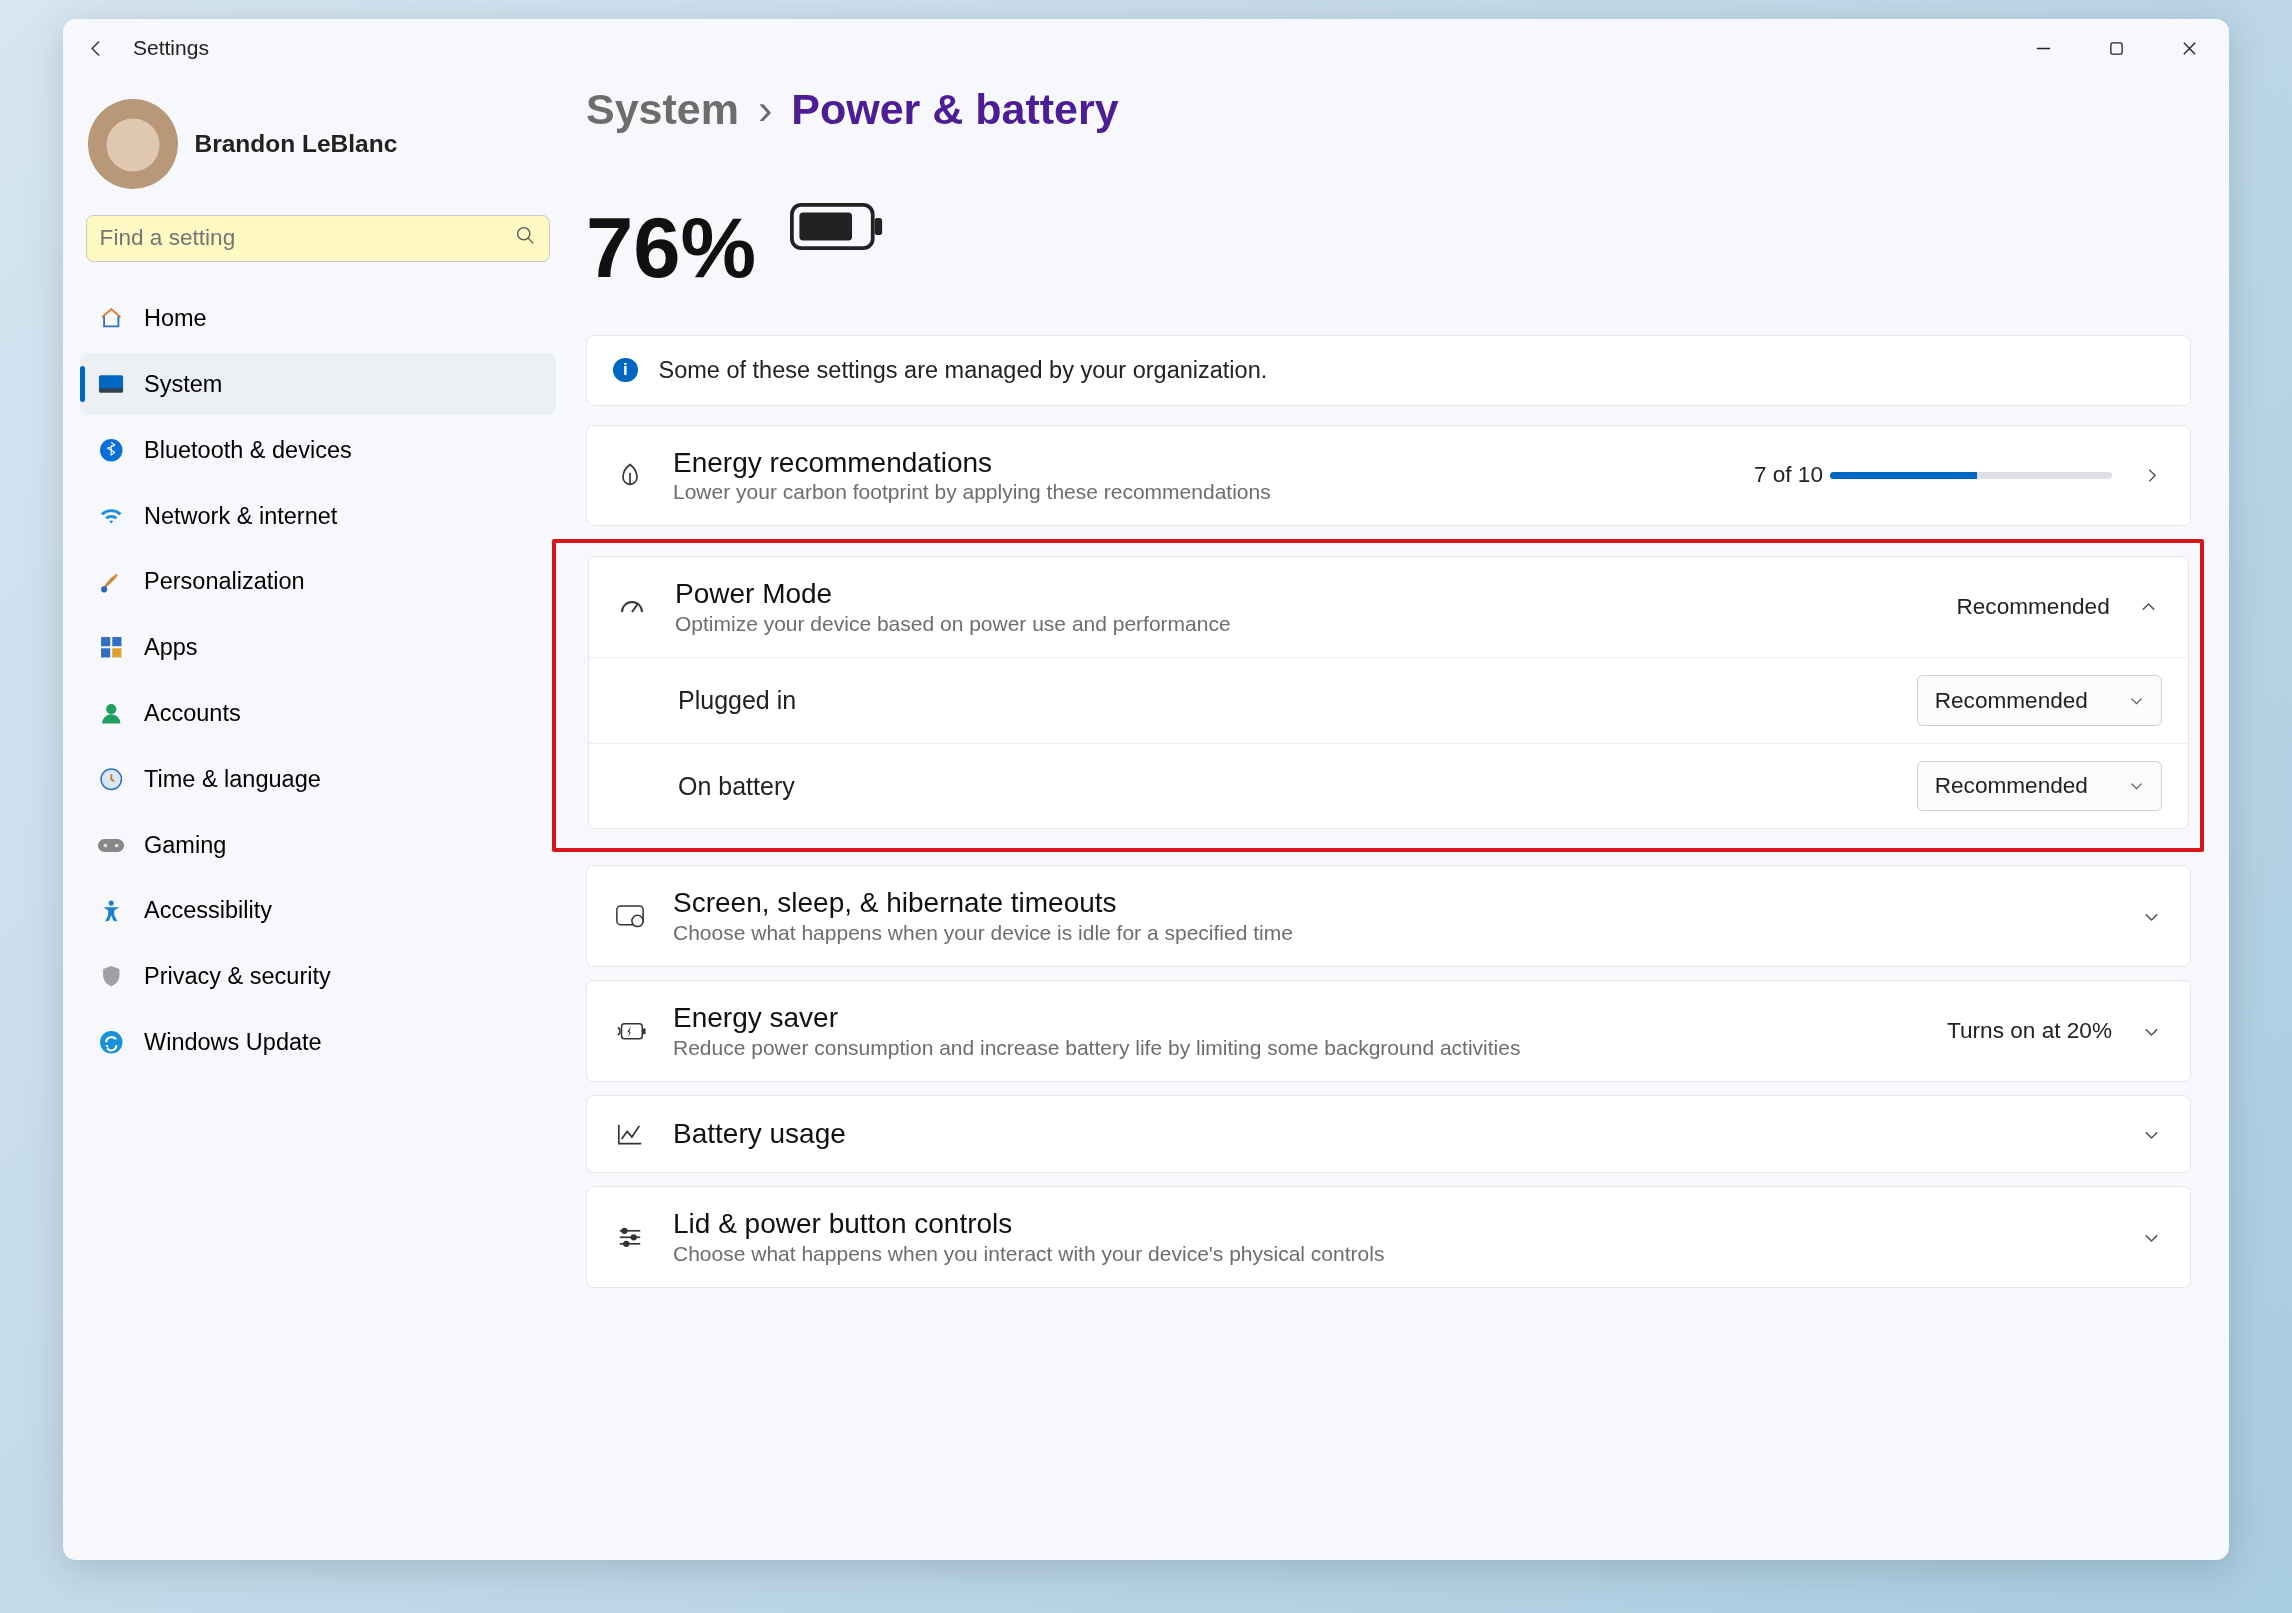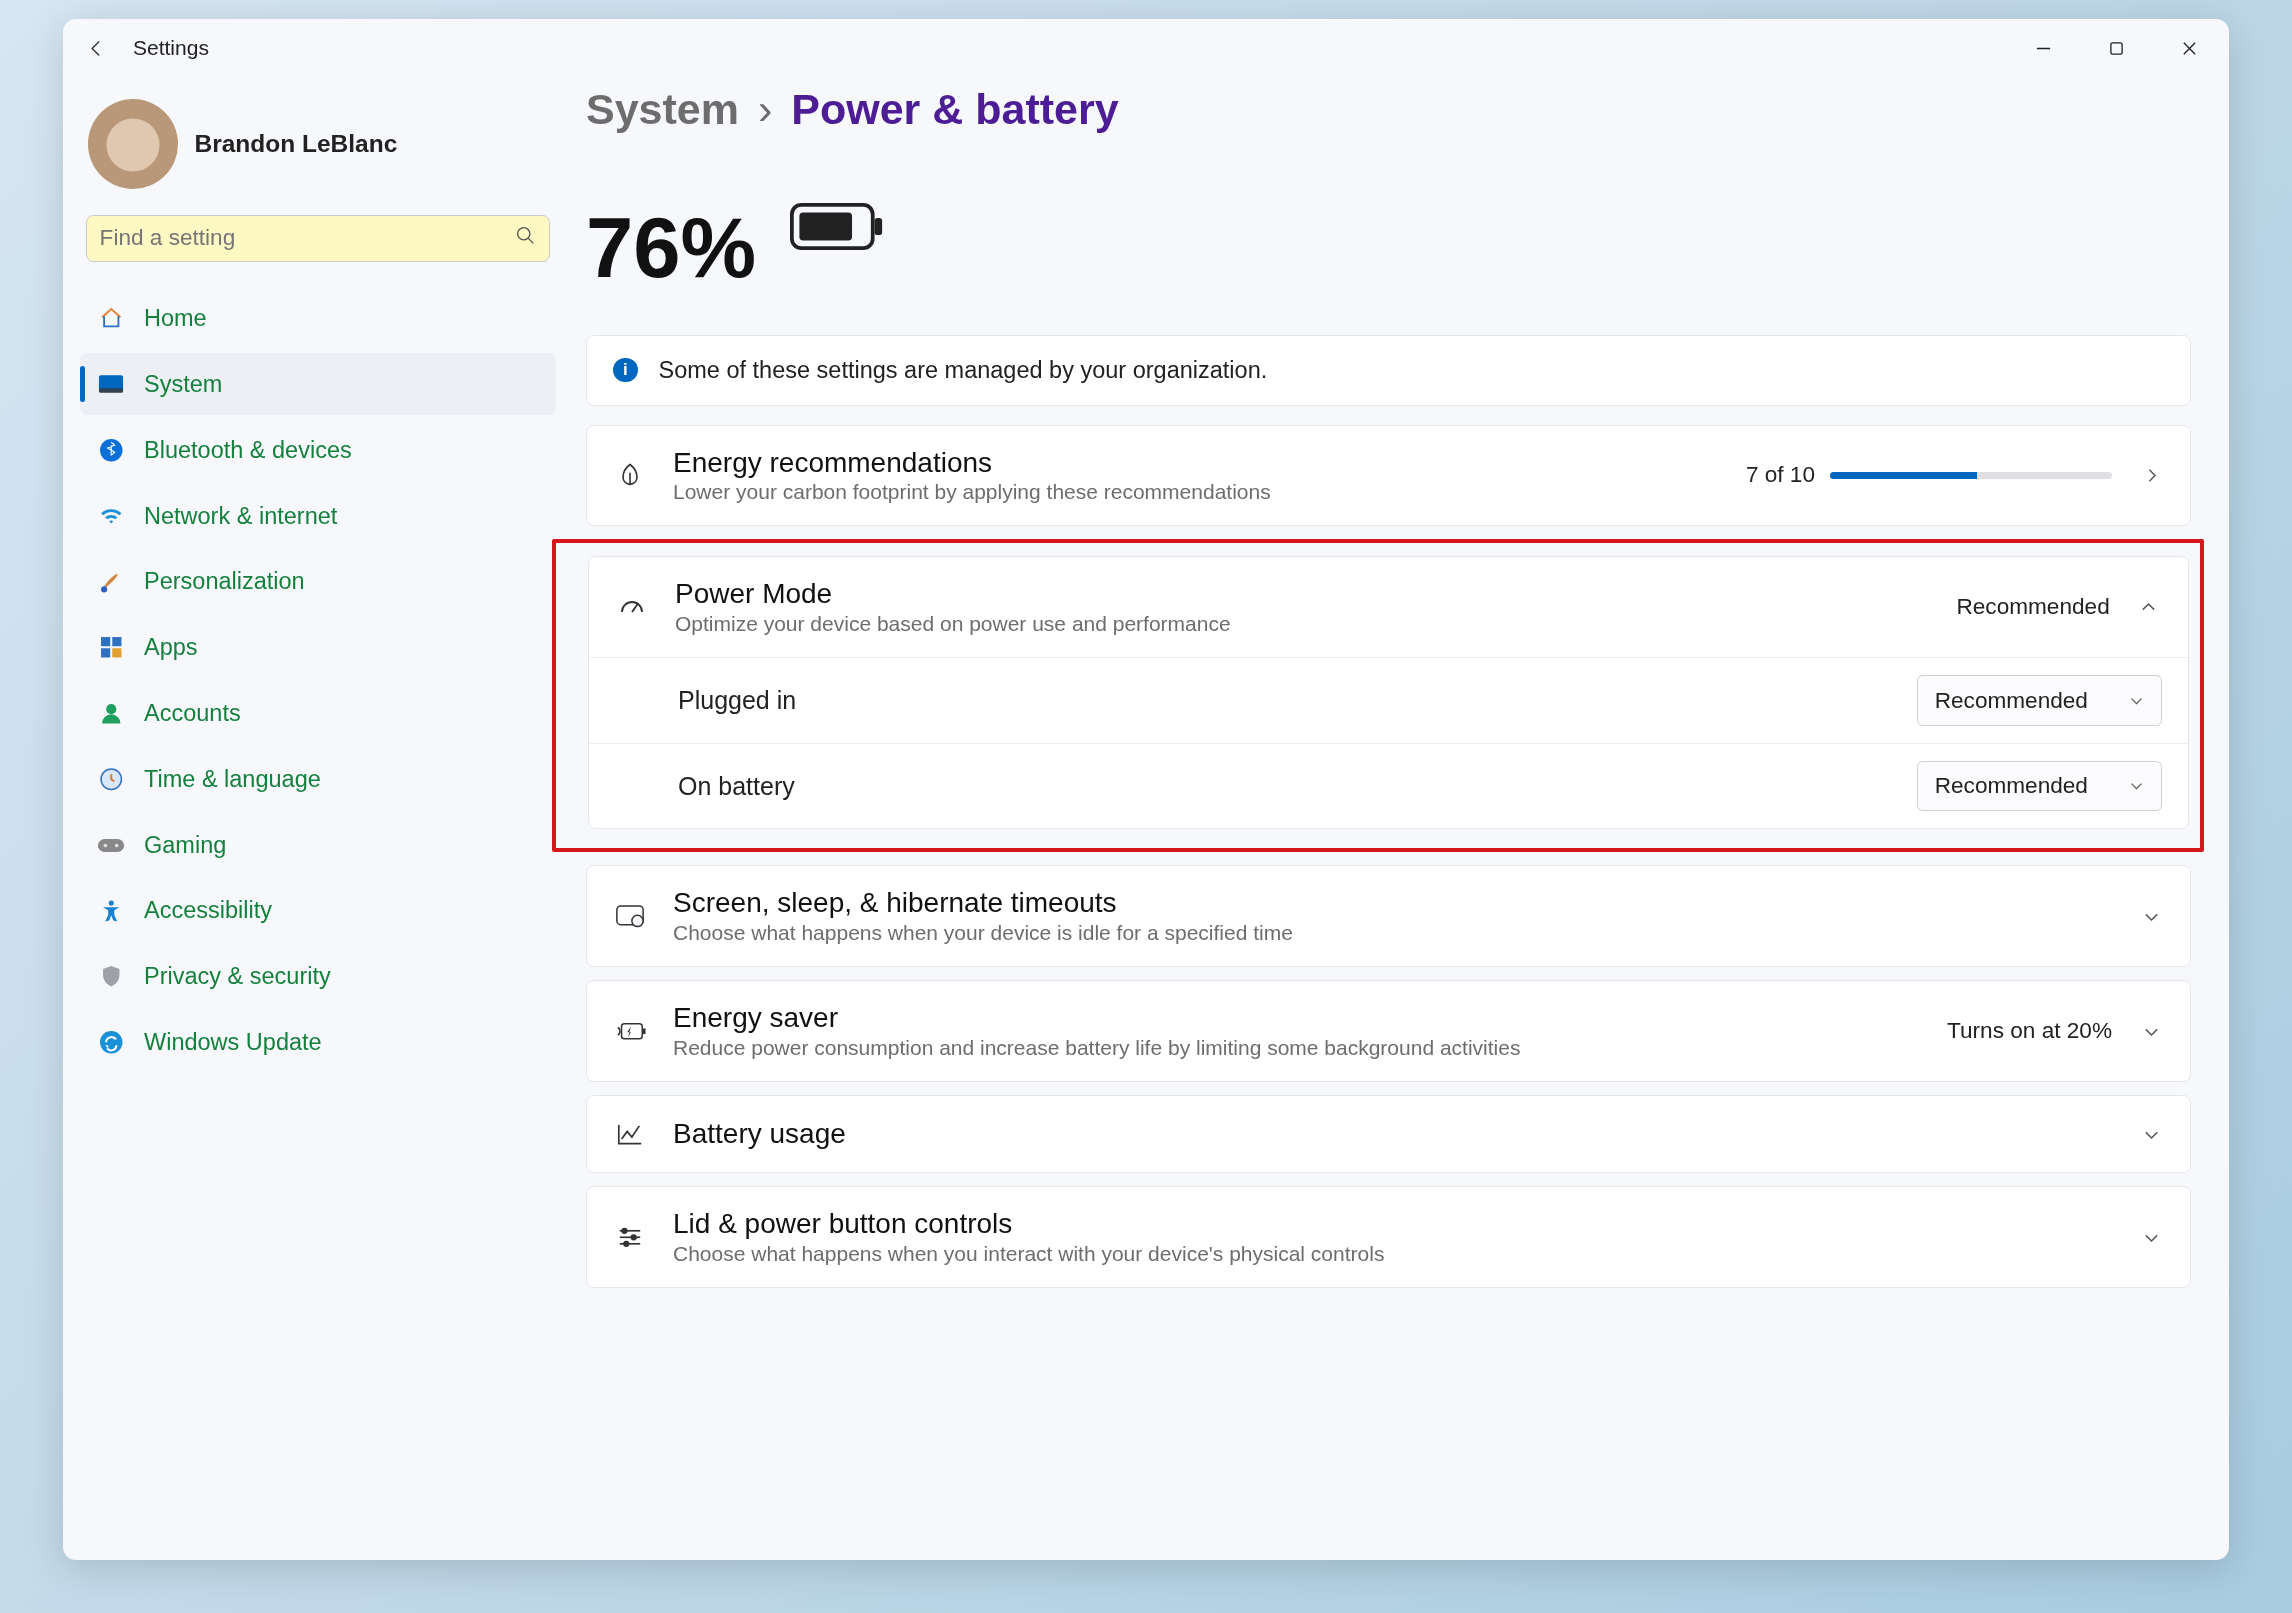--- a/index.html
+++ b/index.html
@@ -103,21 +103,21 @@
   }
   .nav { display:flex; flex-direction:column; gap:3.8px; }
   .nav-item {
     display:flex;
     align-items:center;
     gap: 19px;
     padding: 17px 17px;
     border-radius:7.5px;
     cursor:pointer;
     font-size: 23.5px;
-    color:#15803d;
+    color:#000000;
     position:relative;
   }
   .nav-item.selected {
     background:#eceff4;
   }
   .nav-item.selected::before {
     content:"";
     position:absolute;
     left:0; top:13px; bottom:13px; width:4.7px;
     background:#0067c0;
@@ -204,21 +204,21 @@
     font-size: 21px;
     color:#6d6d6d;
     margin-top: 1.9px;
     white-space:nowrap;
     overflow:hidden;
     text-overflow:ellipsis;
   }
   .progress-info {
     display:flex;
     align-items:center;
-    gap: 15px;
+    gap: 7px;
     font-size:22.6px;
     color:#222;
   }
   .progress-bar {
     width: 282px; height:7.5px;
     background:#e0e0e4;
     border-radius:3.8px;
     overflow:hidden;
   }
   .progress-fill {

